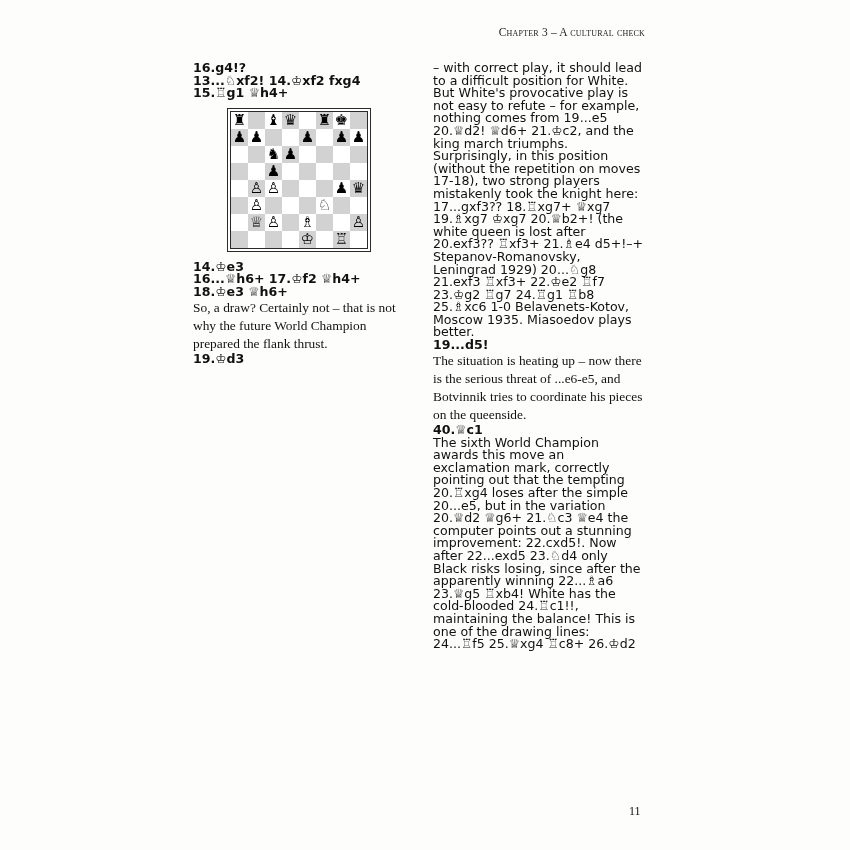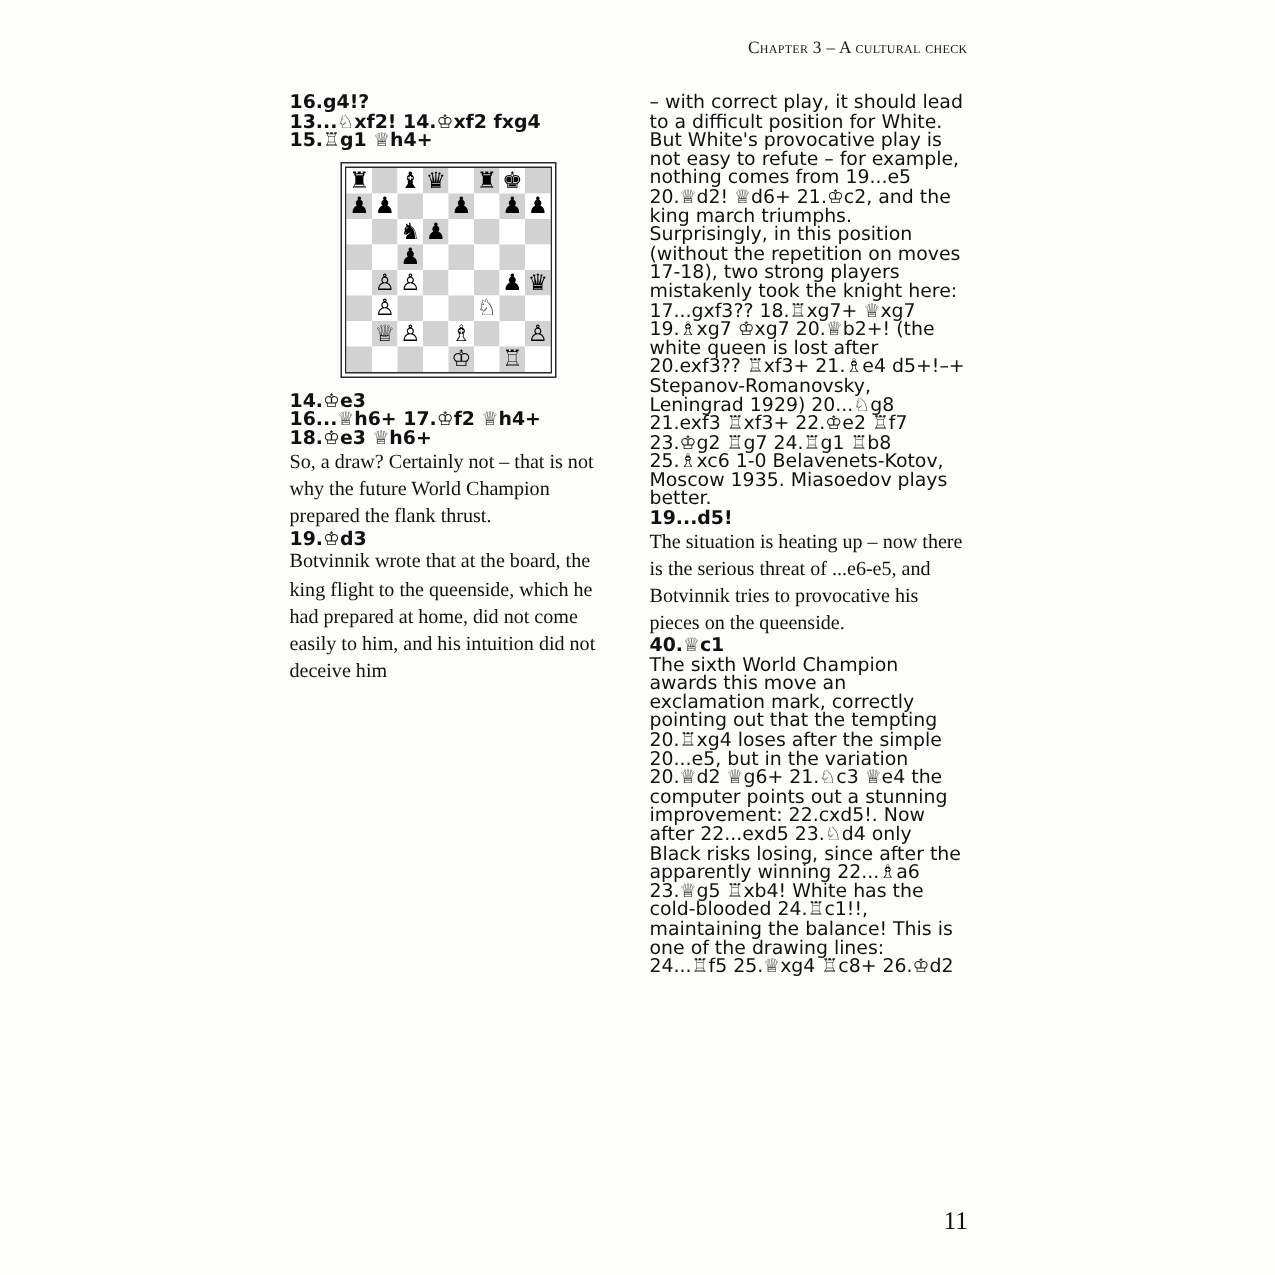--- a/index.html
+++ b/index.html
@@ -86,21 +86,21 @@
     font-size: 15px;
     line-height: 1;
     color: #000;
   }
   .sq.light { background: #ffffff; }
   .sq.dark  { background: #d2d2d2; }
   .page-number {
     position: absolute;
     left: 629px;
     top: 804px;
-    font-size: 17px;
+    font-size: 12px;
   }
   .pstack > p + p { margin-top: 0; }
 </style>
 </head>
 <body>
 
 <div class="page">
 
   <div class="running-head">Chapter 3 – A cultural check</div>
 
@@ -179,27 +179,26 @@
               <div class="sq light"></div>
             </div>
         </div>
       </div>
 
       <p class="movehead piece">14.♔e3</p>
       <p class="movehead piece">16...♕h6+ 17.♔f2 ♕h4+</p>
       <p class="movehead piece">18.♔e3 ♕h6+</p>
       <p>So, a draw? Certainly not – that is not why the future World Champion prepared the flank thrust.</p>
       <p class="movehead piece">19.♔d3</p>
-      <p>Botvinnik wrote that at the board, the king flight to the queenside, which he had prepared at home, did not come easily to him, and his intuition did not deceive him</p>
     </div>
 
     <div class="col col-right pstack">
       <p class="piece">– with correct play, it should lead to a difficult position for White. But White's provocative play is not easy to refute – for example, nothing comes from 19...e5 20.♕d2! ♕d6+ 21.♔c2, and the king march triumphs. Surprisingly, in this position (without the repetition on moves 17-18), two strong players mistakenly took the knight here: 17...gxf3?? 18.♖xg7+ ♕xg7 19.♗xg7 ♔xg7 20.♕b2+! (the white queen is lost after 20.exf3?? ♖xf3+ 21.♗e4 d5+!–+ Stepanov-Romanovsky, Leningrad 1929) 20...♘g8 21.exf3 ♖xf3+ 22.♔e2 ♖f7 23.♔g2 ♖g7 24.♖g1 ♖b8 25.♗xc6 1-0 Belavenets-Kotov, Moscow 1935. Miasoedov plays better.</p>
       <p class="movehead piece">19...d5!</p>
-      <p>The situation is heating up – now there is the serious threat of ...e6-e5, and Botvinnik tries to provocative his pieces on the queenside.</p>
+      <p>The situation is heating up – now there is the serious threat of ...e6-e5, and Botvinnik tries to coordinate his pieces on the queenside.</p>
       <p class="movehead piece">40.♕c1</p>
       <p class="piece">The sixth World Champion awards this move an exclamation mark, correctly pointing out that the tempting 20.♖xg4 loses after the simple 20...e5, but in the variation 20.♕d2 ♕g6+ 21.♘c3 ♕e4 the computer points out a stunning improvement: 22.cxd5!. Now after 22...exd5 23.♘d4 only Black risks losing, since after the apparently winning 22...♗a6 23.♕g5 ♖xb4! White has the cold-blooded 24.♖c1!!, maintaining the balance! This is one of the drawing lines: 24...♖f5 25.♕xg4 ♖c8+ 26.♔d2</p>
     </div>
 
   </div>
 
   <div class="page-number">11</div>
 </div>
 
 </body></html>

